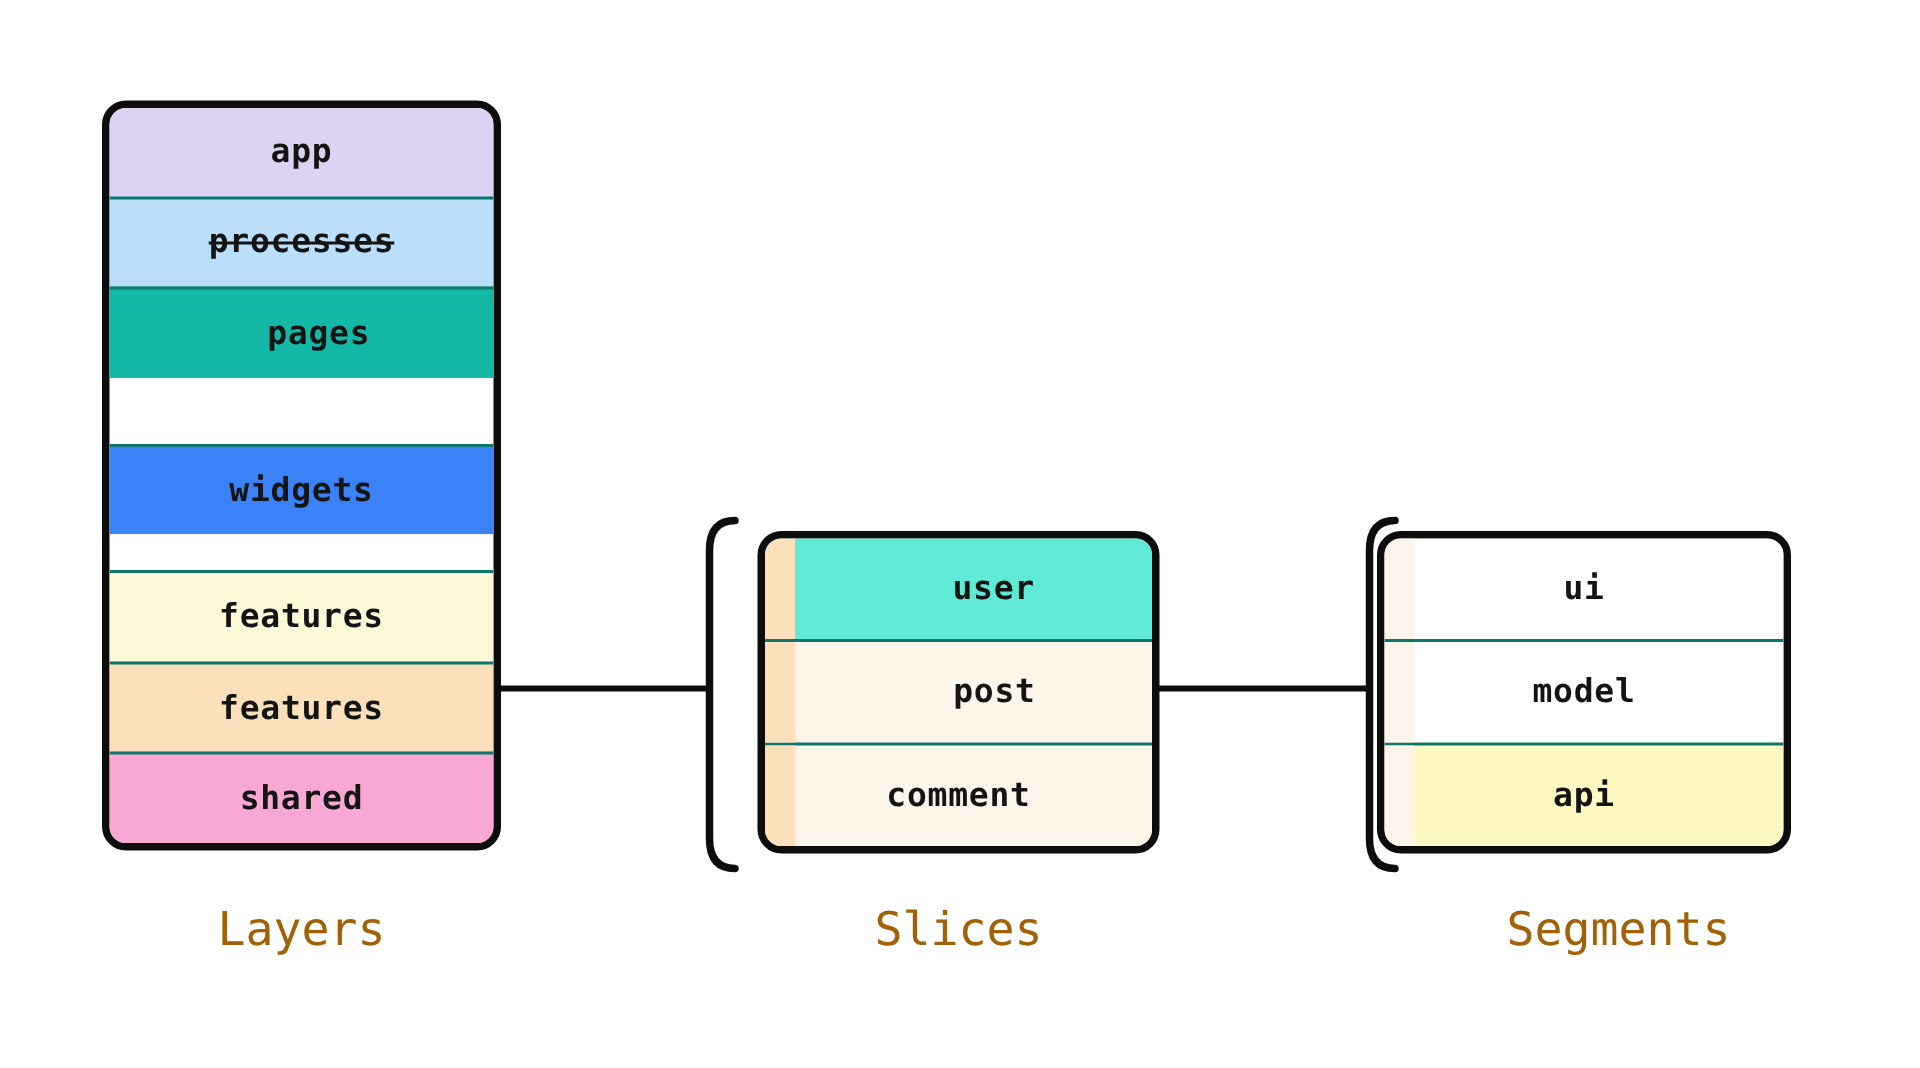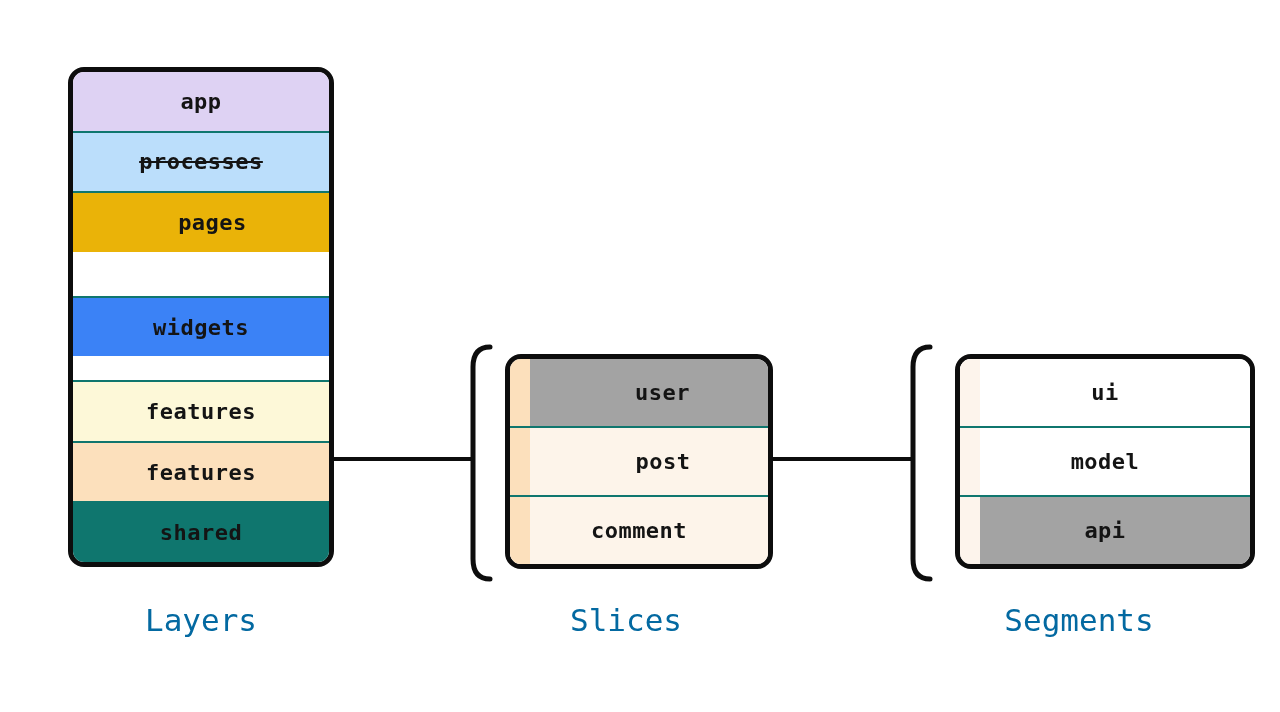--- a/index.html
+++ b/index.html
@@ -18,21 +18,21 @@
     position: absolute;
     border: 5px solid #0d0d0d;
     border-radius: 16px;
     overflow: hidden;
     display: flex;
     flex-direction: column;
     background: #ffffff;
   }
   .stack-layers   { left: 68px;  top: 67px;  width: 266px; height: 500px; }
   .stack-slices   { left: 505px; top: 354px; width: 268px; height: 215px; }
-  .stack-segments { left: 955px; top: 354px; width: 300px; height: 215px; }
+  .stack-segments { left: 918px; top: 354px; width: 276px; height: 215px; }
 
   .row {
     flex: 1;
     position: relative;
     display: flex;
     align-items: center;
     justify-content: center;
   }
   .row + .row { border-top: 2px solid #0f766e; }
 
@@ -71,63 +71,63 @@
   .bracket-slices   { left: 466px; }
   .bracket-segments { left: 906px; }
 
   
   .caption {
     position: absolute;
     top: 602px;
     text-align: center;
     font-size: 31px;
     font-weight: 400;
-    color: #0369a1;
+    color: #a16207;
   }
   .caption-layers   { left: 68px;  width: 266px; }
-  .caption-slices   { left: 492px; width: 268px; }
+  .caption-slices   { left: 505px; width: 268px; }
   .caption-segments { left: 945px; width: 268px; }
 </style>
 </head>
 <body>
 
 <div class="canvas">
 
   <div class="stack stack-layers">
     <div class="row" style="background-color: rgb(222, 210, 243);">
       <span class="row-label">app</span>
     </div>
     <div class="row" style="background-color: rgb(187, 222, 251);">
       <span class="row-label strike">processes</span>
     </div>
-    <div class="row" style="background-color: #eab308; padding-left: 23px;">
+    <div class="row" style="background-color: #14b8a6; padding-left: 23px;">
       <span class="row-label">pages</span>
     </div>
     <div class="row" style="background-color: #3b82f6; margin-top: 44px;">
       <span class="row-label">widgets</span>
     </div>
     <div class="row" style="background-color: rgb(253, 248, 216); margin-top: 24px;">
       <span class="row-label">features</span>
     </div>
     <div class="row" style="background-color: rgb(252, 224, 188);">
       <span class="row-label">features</span>
     </div>
-    <div class="row" style="background-color: #0f766e;">
+    <div class="row" style="background-color: #f9a8d4;">
       <span class="row-label">shared</span>
     </div>
   </div>
 
   <div class="connector connector-1"></div>
 
   <svg class="bracket bracket-slices" viewBox="0 0 28 238">
     <path d="M 24 3 Q 7 3 7 23 L 7 215 Q 7 235 24 235" fill="none" stroke="#0d0d0d" stroke-width="5" stroke-linecap="round"></path>
   </svg>
 
   <div class="stack stack-slices">
-    <div class="row" style="background-color: #a3a3a3; padding-left: 47px;">
+    <div class="row" style="background-color: #5eead4; padding-left: 47px;">
       <span class="stripe" style="background-color: rgb(252, 224, 188);"></span>
       <span class="row-label">user</span>
     </div>
     <div class="row" style="background-color: rgb(253, 244, 234); padding-left: 48px;">
       <span class="stripe" style="background-color: rgb(252, 224, 188);"></span>
       <span class="row-label">post</span>
     </div>
     <div class="row" style="background-color: rgb(253, 244, 234);">
       <span class="stripe" style="background-color: rgb(252, 224, 188);"></span>
       <span class="row-label">comment</span>
@@ -142,21 +142,21 @@
 
   <div class="stack stack-segments">
     <div class="row" style="background-color: rgb(255, 255, 255);">
       <span class="stripe" style="background-color: rgb(253, 244, 236);"></span>
       <span class="row-label">ui</span>
     </div>
     <div class="row" style="background-color: rgb(255, 255, 255);">
       <span class="stripe" style="background-color: rgb(253, 244, 236);"></span>
       <span class="row-label">model</span>
     </div>
-    <div class="row" style="background-color: #a3a3a3;">
+    <div class="row" style="background-color: #fef9c3;">
       <span class="stripe" style="background-color: rgb(253, 244, 236);"></span>
       <span class="row-label">api</span>
     </div>
   </div>
 
   <div class="caption caption-layers">Layers</div>
   <div class="caption caption-slices">Slices</div>
   <div class="caption caption-segments">Segments</div>
 
 </div>

